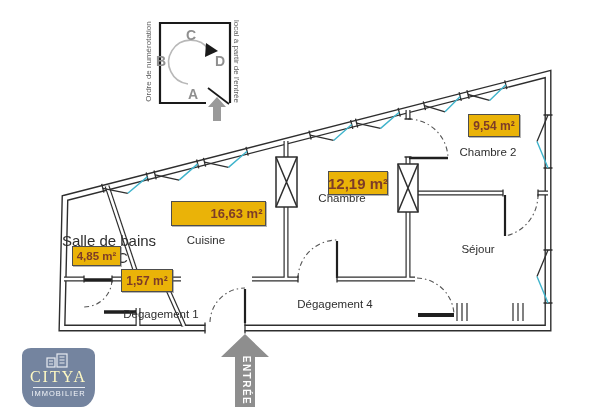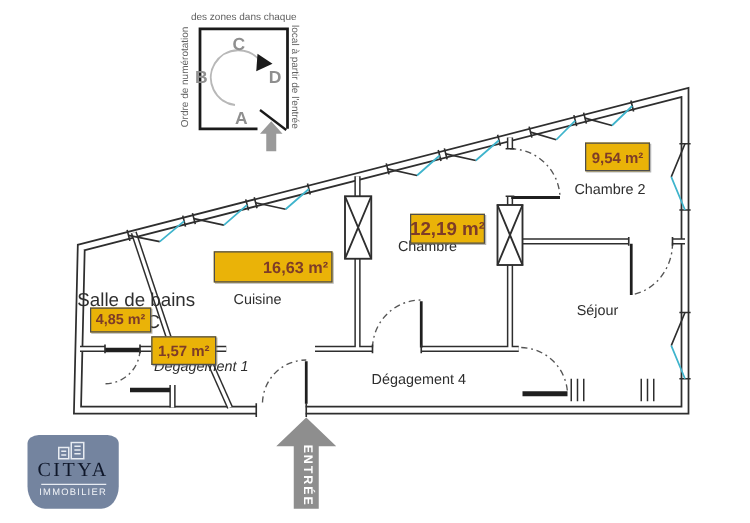--- a/index.html
+++ b/index.html
@@ -13,21 +13,21 @@
   .legend-left{left:102px;top:57px;width:92px;text-align:center;transform:rotate(-90deg);}
   .legend-right{left:188px;top:57px;width:96px;text-align:center;transform:rotate(90deg);}
   .zone-letter{position:absolute;color:#8f8f8f;font-size:14px;font-weight:bold;}
   .zone-a{left:188px;top:86px;} .zone-b{left:156px;top:53px;}
   .zone-c{left:186px;top:27px;} .zone-d{left:215px;top:53px;}
 
   
   .rname{position:absolute;color:#2e2e2e;font-size:11.5px;text-align:center;line-height:1.1;}
   .n-bath{left:56px;top:233px;width:106px;font-size:15px;}
   .n-cuis{left:172px;top:234px;width:68px;}
-  .n-deg1{left:114px;top:288px;width:94px;font-style:italic;}
+  .n-deg1{left:114px;top:308px;width:94px;}
   .n-cham{left:306px;top:192px;width:72px;}
   .n-cham2{left:450px;top:146px;width:76px;}
   .n-deg2{left:287px;top:298px;width:96px;}
   .n-sej{left:446px;top:243px;width:64px;}
 
   
   .badge{position:absolute;background:#eab308;border:1px solid #4d4d4d;color:#7d3c28;
          font-weight:bold;display:flex;align-items:center;justify-content:center;
          box-shadow:1px 1px 0 rgba(90,90,90,.45);white-space:nowrap;}
   .b485{left:72px;top:246px;width:47px;height:18px;font-size:11.5px;}
@@ -40,21 +40,21 @@
 
   
   .entree-label{position:absolute;left:217px;top:374px;width:56px;height:13px;
         color:#fff;font-size:10px;font-weight:bold;letter-spacing:1.5px;text-align:center;
         transform:rotate(90deg);}
 
   
   .logo{position:absolute;left:22px;top:348px;width:73px;height:59px;background:#74849f;
         border-radius:9px 9px 14px 14px / 7px 7px 18px 18px;
         display:flex;flex-direction:column;align-items:center;justify-content:flex-start;}
-  .logo-brand{font-family:"Liberation Serif",serif;color:#0f172a;font-size:16px;
+  .logo-brand{font-family:"Liberation Serif",serif;color:#fef9c3;font-size:16px;
         letter-spacing:2px;line-height:1;margin-top:1px;}
   .logo-divider{width:52px;height:1px;background:#e8ecf3;margin:2px 0 2px 0;}
   .logo-tagline{color:#f2f4f8;font-size:7.5px;letter-spacing:1px;line-height:1;}
   .logo-icon{margin-top:5px;height:15px;}
 </style>
 </head>
 <body>
 
 <div id="stage">
 
@@ -151,21 +151,20 @@
     </g>
 
     <g stroke="#2e2e2e" stroke-width="1.2" fill="none">
       <path d="M457,303 L457,321 M462,303 L462,321 M467,303 L467,321
                M513,303 L513,321 M518,303 L518,321 M523,303 L523,321"></path>
     </g>
 
     <polygon points="245,334 269,357 255,357 255,407 235,407 235,357 221,357" fill="#8e8e8e"></polygon>
   </svg>
 
-  <div class="legend-text legend-top">des zones dans chaque</div>
   <div class="legend-text legend-left">Ordre de numérotation</div>
   <div class="legend-text legend-right">local à partir de l'entrée</div>
   <div class="zone-letter zone-a">A</div>
   <div class="zone-letter zone-b">B</div>
   <div class="zone-letter zone-c">C</div>
   <div class="zone-letter zone-d">D</div>
 
   <div class="rname n-bath">Salle de bains + WC</div>
   <div class="rname n-cuis">Cuisine</div>
   <div class="rname n-deg1">Dégagement 1</div>

